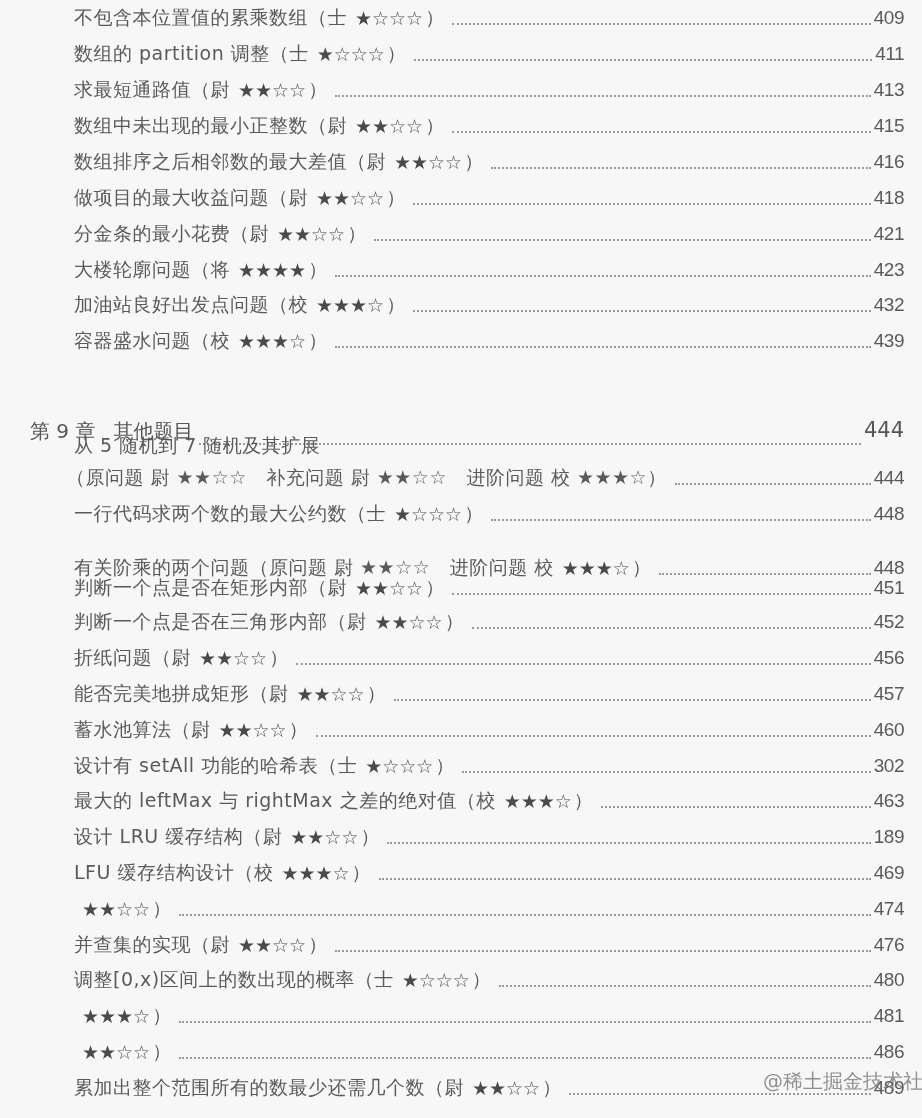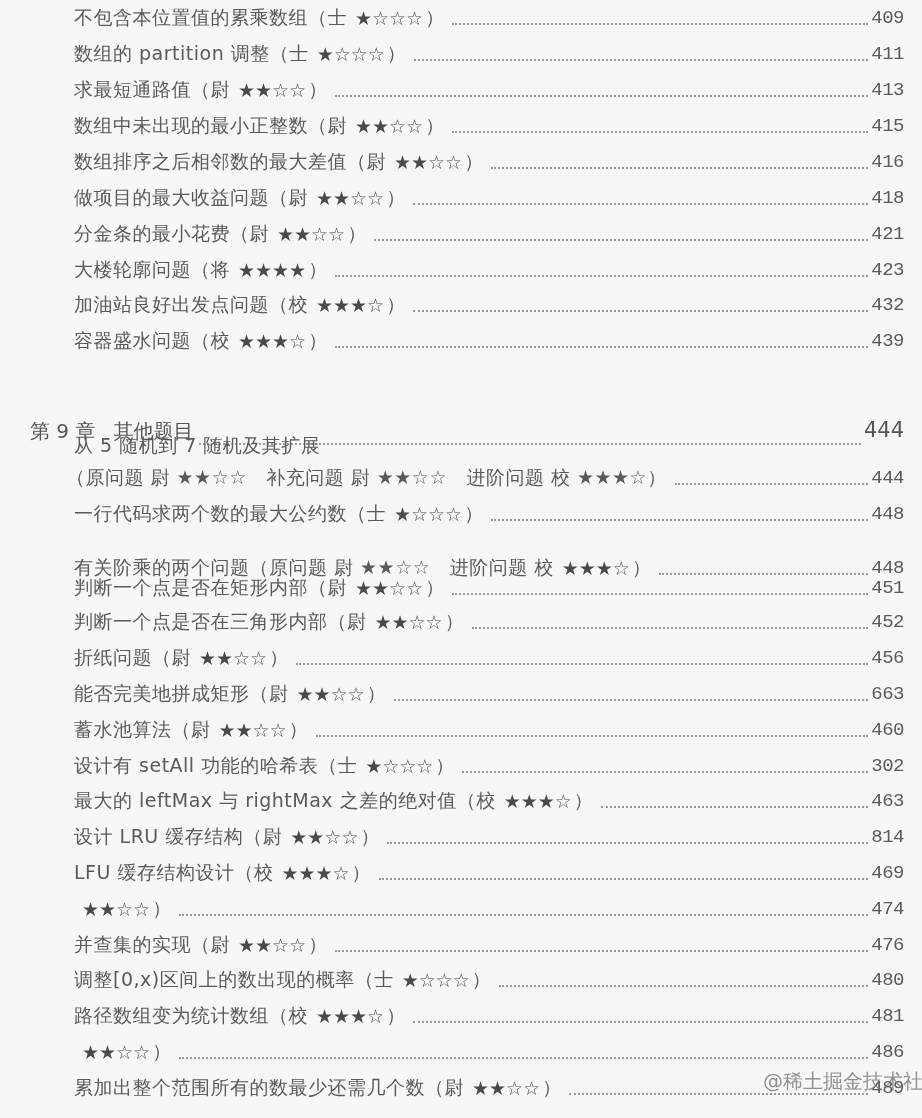--- a/index.html
+++ b/index.html
@@ -46,21 +46,21 @@
     .toc-row .leader {
       flex: 1 1 auto;
       height: 1px;
       margin: 0 3px 0 8px;
       border-bottom: 2px dotted #9a9a9a;
       align-self: flex-end;
       margin-bottom: 10px;
     }
     .toc-row .page-num {
       flex: 0 0 auto;
-      font-family: Liberation Mono, monospace;
+      font-family: Liberation Sans, sans-serif;
       font-size: 19px;
       letter-spacing: -0.5px;
     }
     .chapter-row {
       position: absolute;
       left: 30px;
       width: 874px;
       height: 38px;
       display: flex;
       font-size: 20px;
@@ -224,21 +224,21 @@
     <span class="stars">★★☆☆</span>
     <span class="close-paren">）</span>
     <span class="leader"></span>
     <span class="page-num">456</span>
   </div>
   <div class="toc-row" style="top:677px">
     <span class="title">能否完美地拼成矩形（尉</span>
     <span class="stars">★★☆☆</span>
     <span class="close-paren">）</span>
     <span class="leader"></span>
-    <span class="page-num">663</span>
+    <span class="page-num">457</span>
   </div>
   <div class="toc-row" style="top:713px">
     <span class="title">蓄水池算法（尉</span>
     <span class="stars">★★☆☆</span>
     <span class="close-paren">）</span>
     <span class="leader"></span>
     <span class="page-num">460</span>
   </div>
   <div class="toc-row" style="top:749px">
     <span class="title">设计有 setAll 功能的哈希表（士</span>
@@ -252,21 +252,21 @@
     <span class="stars">★★★☆</span>
     <span class="close-paren">）</span>
     <span class="leader"></span>
     <span class="page-num">463</span>
   </div>
   <div class="toc-row" style="top:820px">
     <span class="title">设计 LRU 缓存结构（尉</span>
     <span class="stars">★★☆☆</span>
     <span class="close-paren">）</span>
     <span class="leader"></span>
-    <span class="page-num">814</span>
+    <span class="page-num">189</span>
   </div>
   <div class="toc-row" style="top:856px">
     <span class="title">LFU 缓存结构设计（校</span>
     <span class="stars">★★★☆</span>
     <span class="close-paren">）</span>
     <span class="leader"></span>
     <span class="page-num">469</span>
   </div>
   <div class="toc-row" style="top:892px">
     <span class="stars">★★☆☆</span>
@@ -282,21 +282,20 @@
     <span class="page-num">476</span>
   </div>
   <div class="toc-row" style="top:963px">
     <span class="title">调整[0,x)区间上的数出现的概率（士</span>
     <span class="stars">★☆☆☆</span>
     <span class="close-paren">）</span>
     <span class="leader"></span>
     <span class="page-num">480</span>
   </div>
   <div class="toc-row" style="top:999px">
-    <span class="title">路径数组变为统计数组（校</span>
     <span class="stars">★★★☆</span>
     <span class="close-paren">）</span>
     <span class="leader"></span>
     <span class="page-num">481</span>
   </div>
   <div class="toc-row" style="top:1035px">
     <span class="stars">★★☆☆</span>
     <span class="close-paren">）</span>
     <span class="leader"></span>
     <span class="page-num">486</span>

